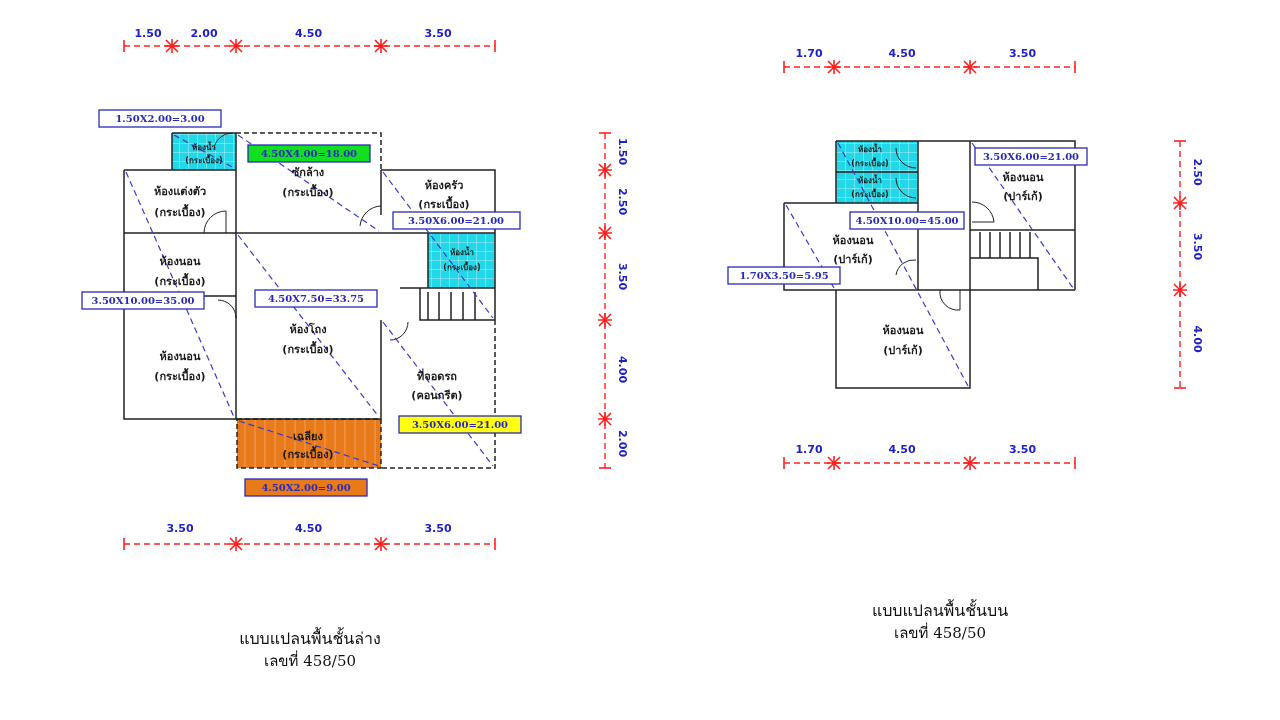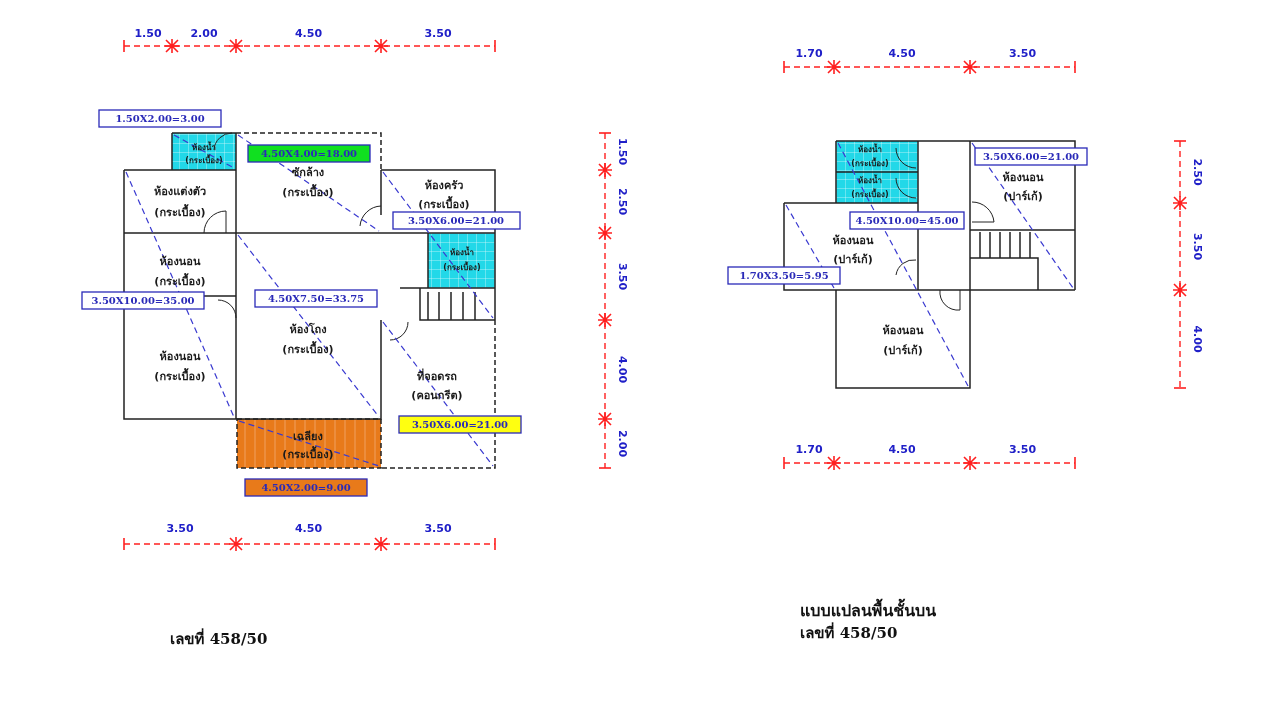--- a/index.html
+++ b/index.html
@@ -1,21 +1,21 @@
 <!DOCTYPE html>
 <html><head>
 <meta charset="utf-8">
 <style>
   html,body{margin:0;padding:0;background:#ffffff;}
   body{width:1280px;height:720px;position:relative;overflow:hidden;font-family:"DejaVu Serif",serif;}
   svg{position:absolute;left:0;top:0;}
   .dimtxt{font-family:"DejaVu Sans",sans-serif;font-size:11px;font-weight:bold;fill:#2020c8;}
   .roomtxt{font-family:"DejaVu Sans",sans-serif;font-size:11px;font-weight:bold;fill:#1a1a1a;}
   .areatxt{font-family:"DejaVu Serif",serif;font-size:10px;font-weight:bold;fill:#2a2ab8;}
-  .title{position:absolute;text-align:left;font-family:"DejaVu Serif",serif;font-weight:bold;color:#111;font-size:16px;line-height:22px;}
+  .title{position:absolute;text-align:center;font-family:"DejaVu Serif",serif;font-weight:normal;color:#111;font-size:16px;line-height:22px;}
 </style>
 </head>
 <body>
 
 <svg width="1280" height="720" viewBox="0 0 1280 720">
   <defs>
     <pattern id="tile" width="9" height="9" patternUnits="userSpaceOnUse">
       <rect width="9" height="9" fill="#22d8e8"></rect>
       <path d="M9 0 V9 M0 9 H9" stroke="#ffffff" stroke-width="0.8" opacity="0.8"></path>
     </pattern>
@@ -269,18 +269,19 @@
     <text class="roomtxt" x="1023" y="181">ห้องนอน</text>
     <text class="roomtxt" x="1023" y="200">(ปาร์เก้)</text>
     <text class="roomtxt" x="853" y="244">ห้องนอน</text>
     <text class="roomtxt" x="853" y="263">(ปาร์เก้)</text>
     <text class="roomtxt" x="903" y="334">ห้องนอน</text>
     <text class="roomtxt" x="903" y="354">(ปาร์เก้)</text>
   </g>
 </svg>
 
 <div class="title" style="left:170px;top:628px;width:280px;">
+  <div>แบบแปลนพื้นชั้นล่าง</div>
   <div style="font-size:15px">เลขที่ 458/50</div>
 </div>
 <div class="title" style="left:800px;top:600px;width:280px;">
   <div>แบบแปลนพื้นชั้นบน</div>
   <div style="font-size:15px">เลขที่ 458/50</div>
 </div>
 
 </body></html>

